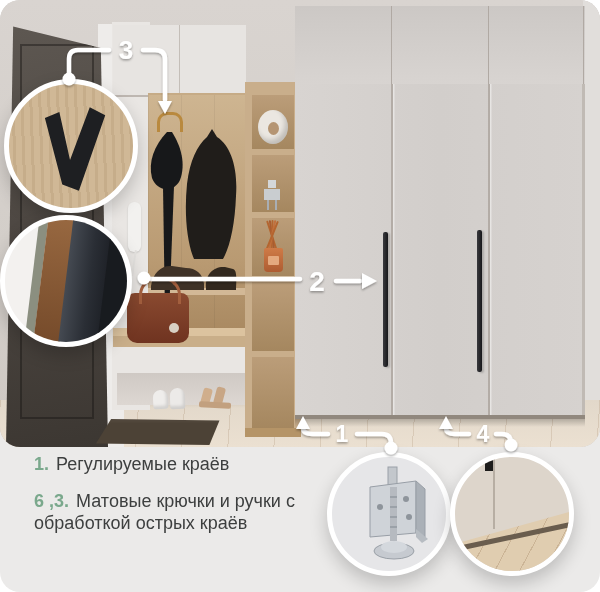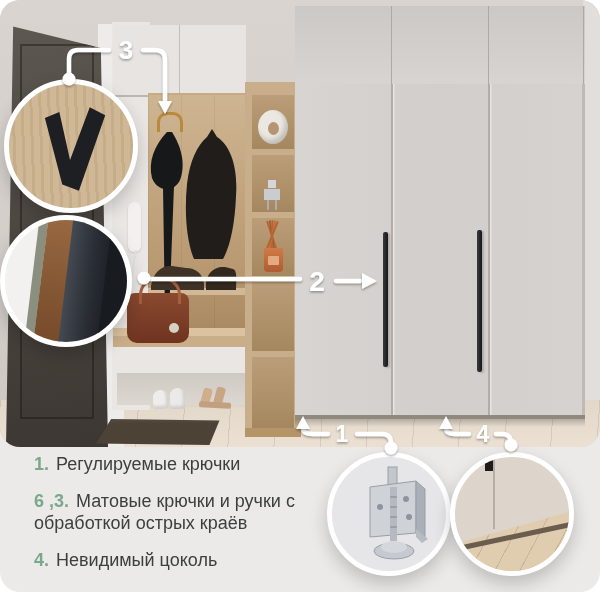--- a/index.html
+++ b/index.html
@@ -282,18 +282,17 @@
     </g>
     <g filter="url(#ds)" text-anchor="middle">
       <text x="126" y="59" font-size="26">3</text>
       <text x="317" y="291" font-size="28">2</text>
       <text x="342" y="442" font-size="23">1</text>
       <text x="483" y="442" font-size="23">4</text>
     </g>
   </svg>
 
   <div class="abs legend">
-    <p><span class="lnum">1.</span><span>Регулируемые крючки</span></p>
+    <p><span class="lnum">1.</span><span>Регулируемые краёв</span></p>
     <p><span class="lnum">6 ,3.</span><span>Матовые крючки и ручки с обработкой острых краёв</span></p>
-    <p><span class="lnum">4.</span><span>Невидимый цоколь</span></p>
   </div>
 
 </div>
 
 </body></html>

